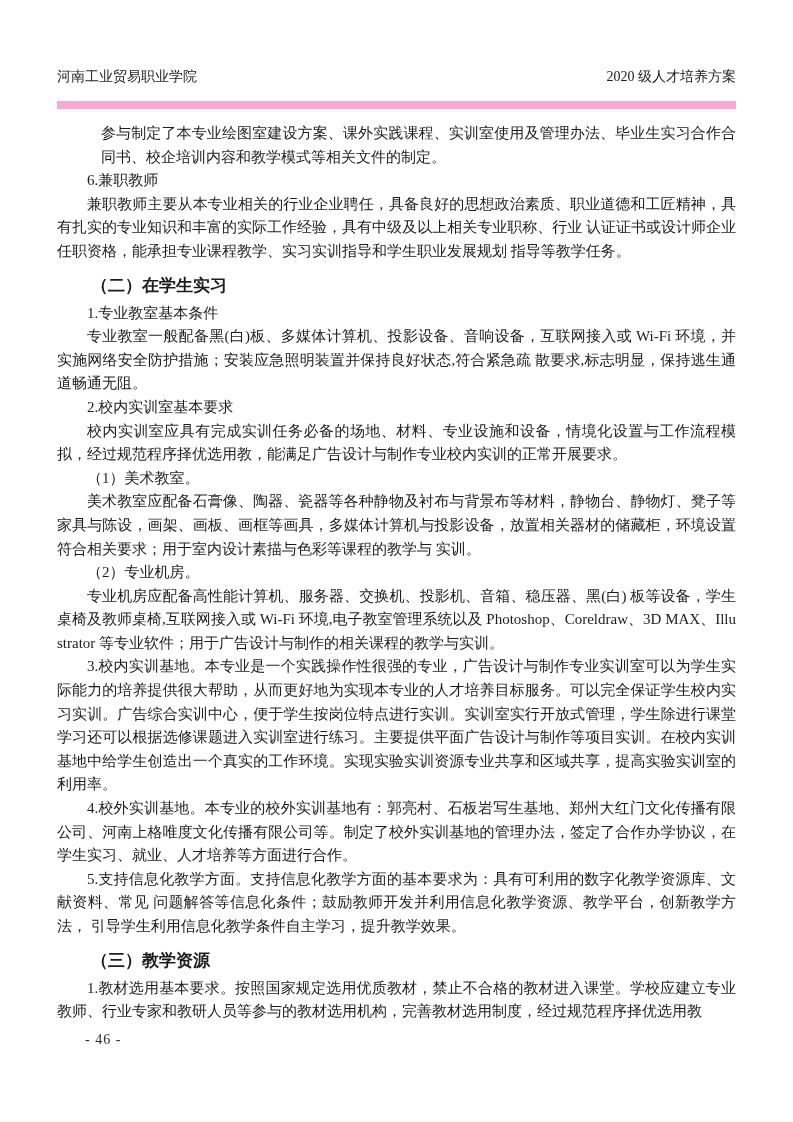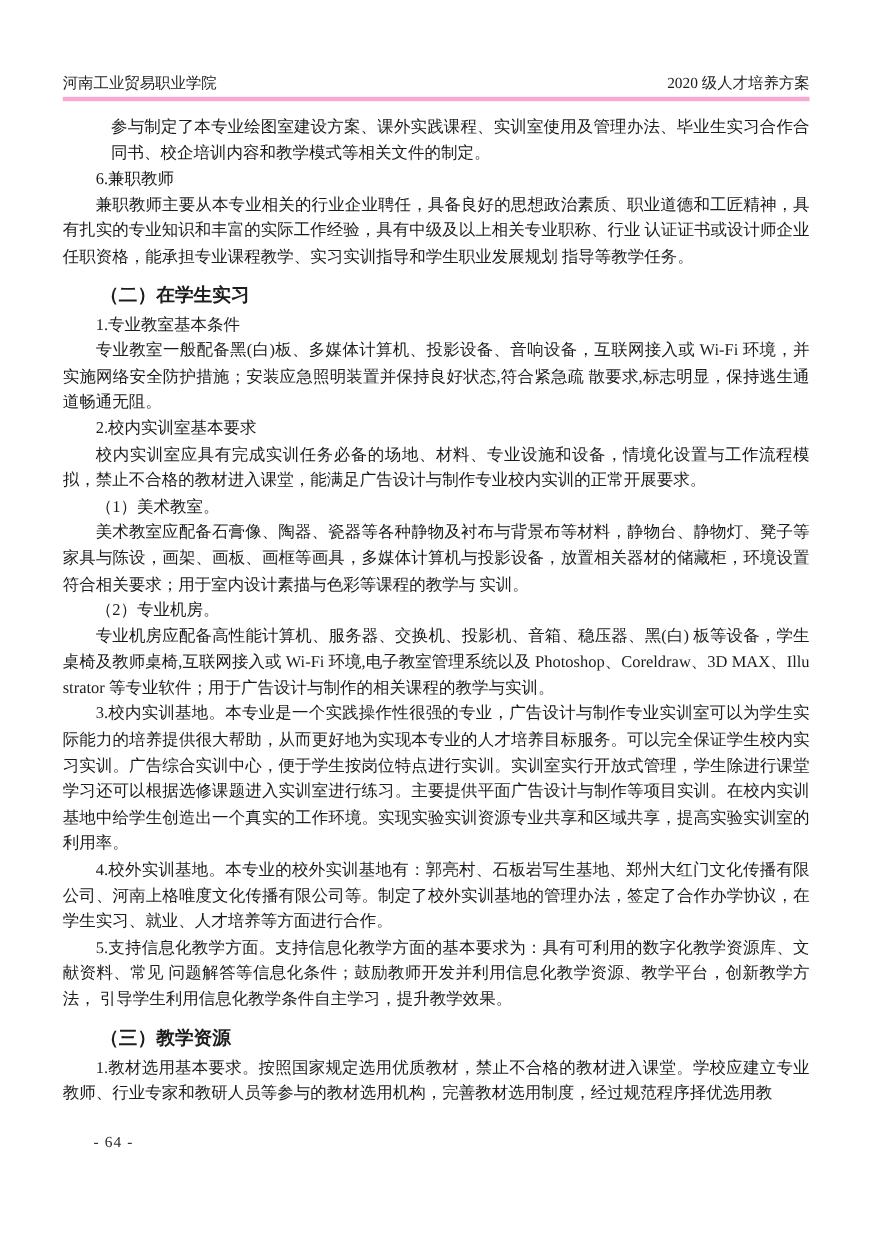--- a/index.html
+++ b/index.html
@@ -17,22 +17,22 @@
     font-family: "Liberation Serif", "DejaVu Serif", serif;
     color: #1c1c1c;
     overflow: hidden;
   }
   .header {
     display: flex;
     justify-content: space-between;
     align-items: flex-end;
     font-size: 14px;
     line-height: 18px;
-    padding-bottom: 2px;
-    border-bottom: 4px solid #f9a8d4;
+    padding-bottom: 15px;
+    border-bottom: 8px solid #f9a8d4;
   }
   .header span { white-space: nowrap; }
   .content {
     margin-top: 13px;
     font-size: 15px;
     line-height: 23.6px;
     text-align: justify;
     text-justify: inter-ideograph;
   }
   .para {
@@ -69,27 +69,27 @@
   </div>
 
   <div class="content">
     <p class="para no-indent">参与制定了本专业绘图室建设方案、课外实践课程、实训室使用及管理办法、毕业生实习合作合同书、校企培训内容和教学模式等相关文件的制定。</p>
     <p class="para">6.兼职教师</p>
     <p class="para">兼职教师主要从本专业相关的行业企业聘任，具备良好的思想政治素质、职业道德和工匠精神，具有扎实的专业知识和丰富的实际工作经验，具有中级及以上相关专业职称、行业 认证证书或设计师企业任职资格，能承担专业课程教学、实习实训指导和学生职业发展规划 指导等教学任务。</p>
     <h2 class="section-heading">（二）在学生实习</h2>
     <p class="para">1.专业教室基本条件</p>
     <p class="para">专业教室一般配备黑(白)板、多媒体计算机、投影设备、音响设备，互联网接入或 Wi-Fi 环境，并实施网络安全防护措施；安装应急照明装置并保持良好状态,符合紧急疏 散要求,标志明显，保持逃生通道畅通无阻。</p>
     <p class="para">2.校内实训室基本要求</p>
-    <p class="para">校内实训室应具有完成实训任务必备的场地、材料、专业设施和设备，情境化设置与工作流程模拟，禁止不合格的教材进入课堂，能满足广告设计与制作专业校内实训的正常开展要求。</p>
+    <p class="para">校内实训室应具有完成实训任务必备的场地、材料、专业设施和设备，情境化设置与工作流程模拟，经过规范程序择优选用教，能满足广告设计与制作专业校内实训的正常开展要求。</p>
     <p class="para">（1）美术教室。</p>
     <p class="para">美术教室应配备石膏像、陶器、瓷器等各种静物及衬布与背景布等材料，静物台、静物灯、凳子等家具与陈设，画架、画板、画框等画具，多媒体计算机与投影设备，放置相关器材的储藏柜，环境设置符合相关要求；用于室内设计素描与色彩等课程的教学与 实训。</p>
     <p class="para">（2）专业机房。</p>
     <p class="para">专业机房应配备高性能计算机、服务器、交换机、投影机、音箱、稳压器、黑(白) 板等设备，学生桌椅及教师桌椅,互联网接入或 Wi-Fi 环境,电子教室管理系统以及 Photoshop、Coreldraw、3D MAX、Illustrator 等专业软件；用于广告设计与制作的相关课程的教学与实训。</p>
     <p class="para">3.校内实训基地。本专业是一个实践操作性很强的专业，广告设计与制作专业实训室可以为学生实际能力的培养提供很大帮助，从而更好地为实现本专业的人才培养目标服务。可以完全保证学生校内实习实训。广告综合实训中心，便于学生按岗位特点进行实训。实训室实行开放式管理，学生除进行课堂学习还可以根据选修课题进入实训室进行练习。主要提供平面广告设计与制作等项目实训。在校内实训基地中给学生创造出一个真实的工作环境。实现实验实训资源专业共享和区域共享，提高实验实训室的利用率。</p>
     <p class="para">4.校外实训基地。本专业的校外实训基地有：郭亮村、石板岩写生基地、郑州大红门文化传播有限公司、河南上格唯度文化传播有限公司等。制定了校外实训基地的管理办法，签定了合作办学协议，在学生实习、就业、人才培养等方面进行合作。</p>
     <p class="para">5.支持信息化教学方面。支持信息化教学方面的基本要求为：具有可利用的数字化教学资源库、文献资料、常见 问题解答等信息化条件；鼓励教师开发并利用信息化教学资源、教学平台，创新教学方法， 引导学生利用信息化教学条件自主学习，提升教学效果。</p>
     <h2 class="section-heading">（三）教学资源</h2>
     <p class="para">1.教材选用基本要求。按照国家规定选用优质教材，禁止不合格的教材进入课堂。学校应建立专业教师、行业专家和教研人员等参与的教材选用机构，完善教材选用制度，经过规范程序择优选用教</p>
   </div>
 
-  <div class="footer">- 64 -</div>
+  <div class="footer">- 46 -</div>
 
 </div>
 
 </body></html>

